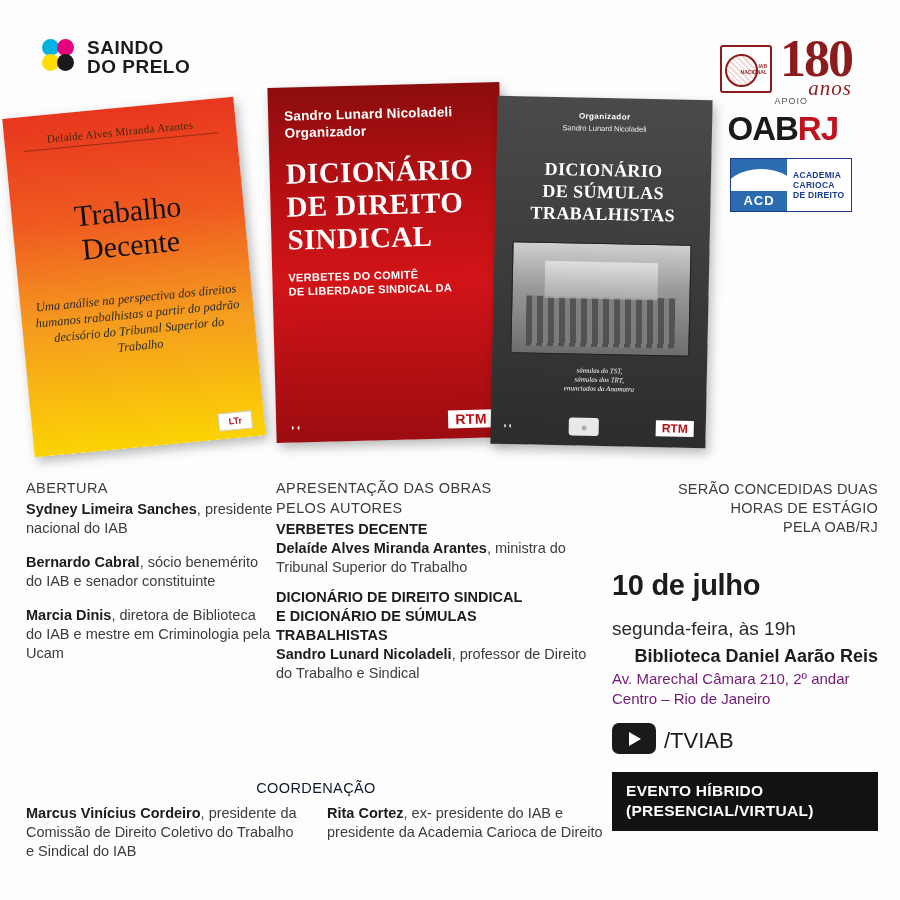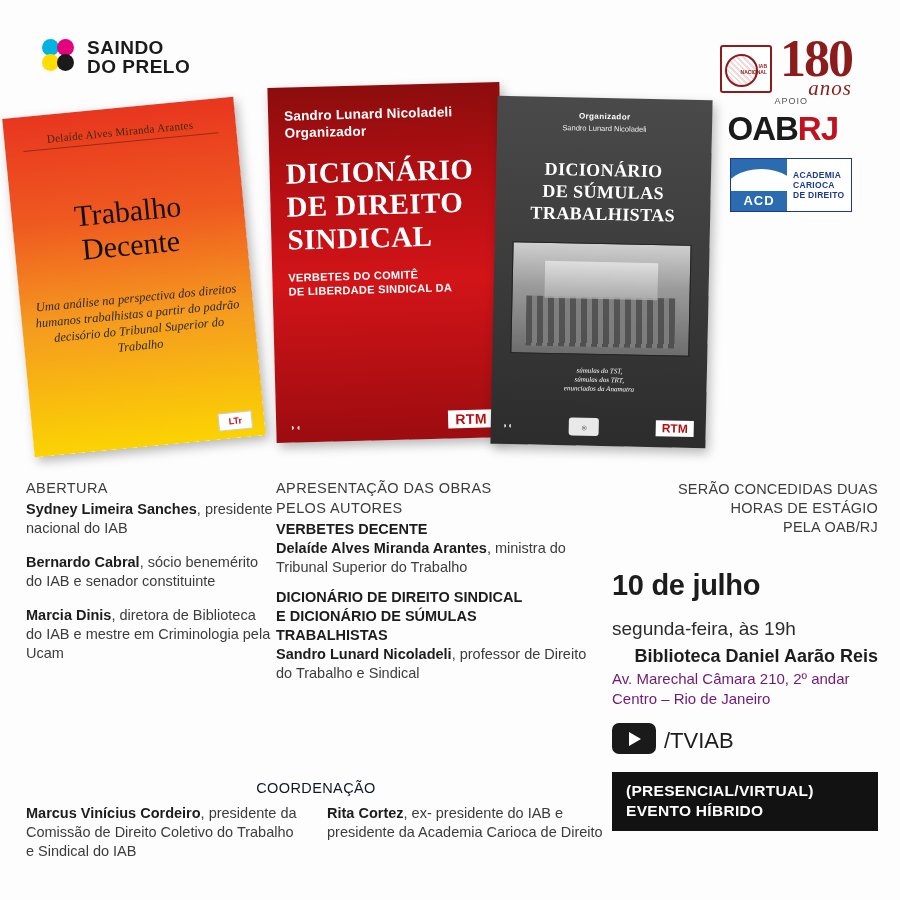--- a/index.html
+++ b/index.html
@@ -577,22 +577,22 @@
       <div class="venue">Biblioteca Daniel Aarão Reis</div>
       <div class="addr">
         <div>Av. Marechal Câmara 210, 2º andar</div>
         <div>Centro – Rio de Janeiro</div>
       </div>
       <div class="yt">
         <div class="yt-icon"></div>
         <div class="yt-txt">/TVIAB</div>
       </div>
       <div class="hybrid">
+        <div>EVENTO HÍBRIDO</div>
         <div>(PRESENCIAL/VIRTUAL)</div>
-        <div>EVENTO HÍBRIDO</div>
       </div>
     </div>
 
     <div class="coord-wrap">
       <div class="coord-hdr">COORDENAÇÃO</div>
       <div class="coord-cols">
         <div class="cc">
           <div class="para">
             <b>Marcus Vinícius Cordeiro</b><span>, presidente da Comissão de Direito Coletivo do Trabalho e Sindical do IAB</span>
           </div>

